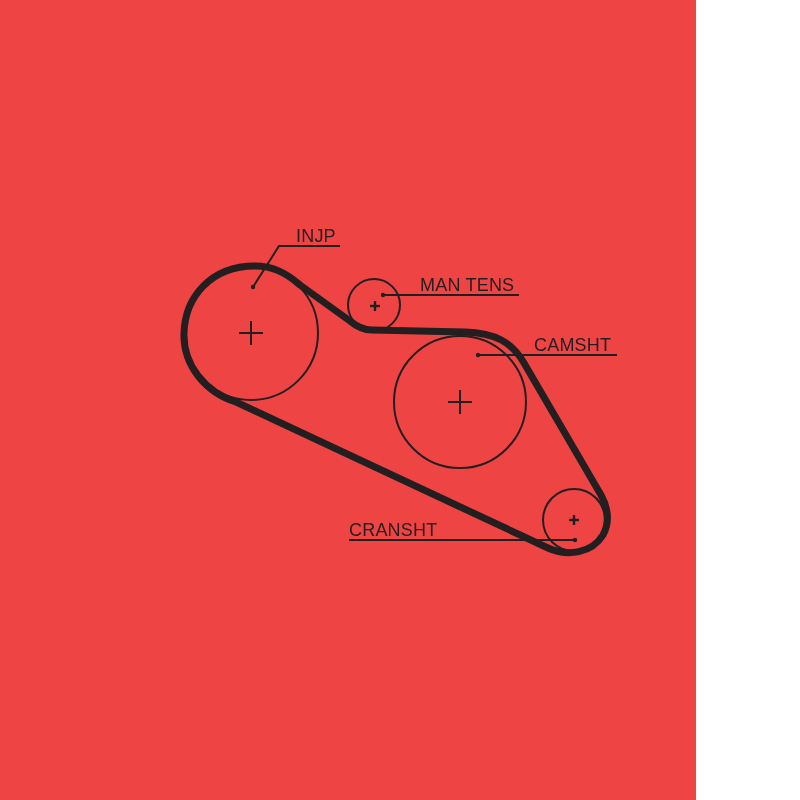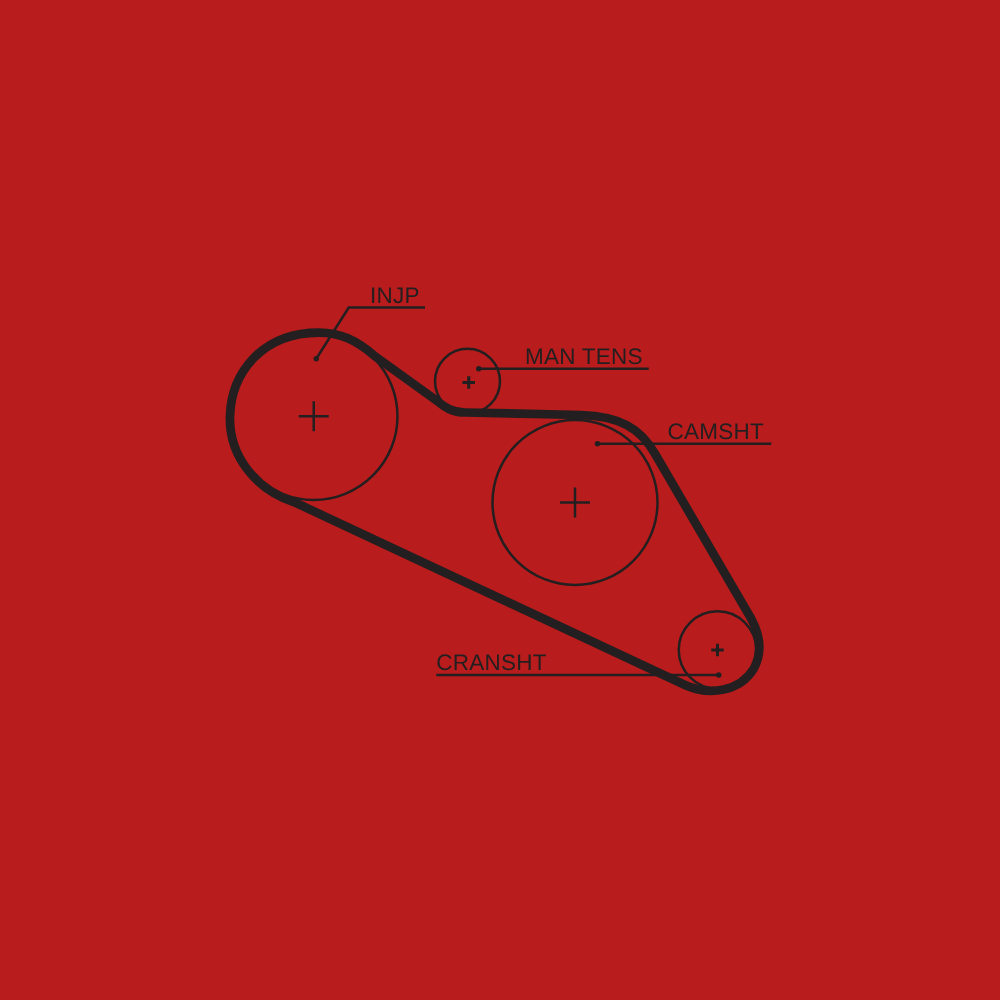--- a/index.html
+++ b/index.html
@@ -2,23 +2,23 @@
 <html><head>
   <meta charset="utf-8">
   <style>
     html, body {
       margin: 0;
       padding: 0;
       background: #ffffff;
     }
     .canvas {
       position: relative;
-      width: 800px;
+      width: 696px;
       height: 800px;
-      background: #b91c1c;
+      background: #ef4444;
       overflow: hidden;
     }
     svg {
       position: absolute;
       left: 0;
       top: 0;
     }
     .label {
       font-family: "Liberation Sans", sans-serif;
       font-size: 18px;

